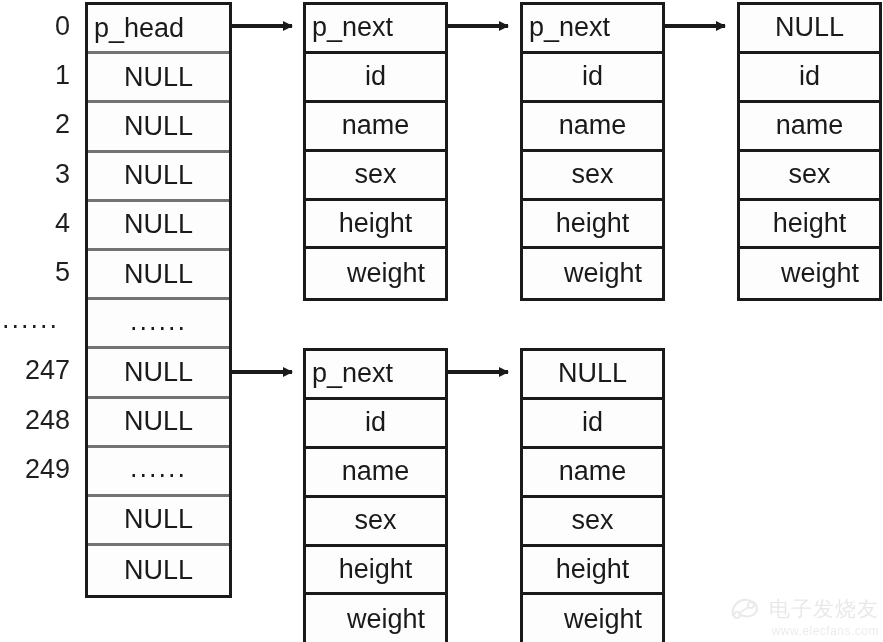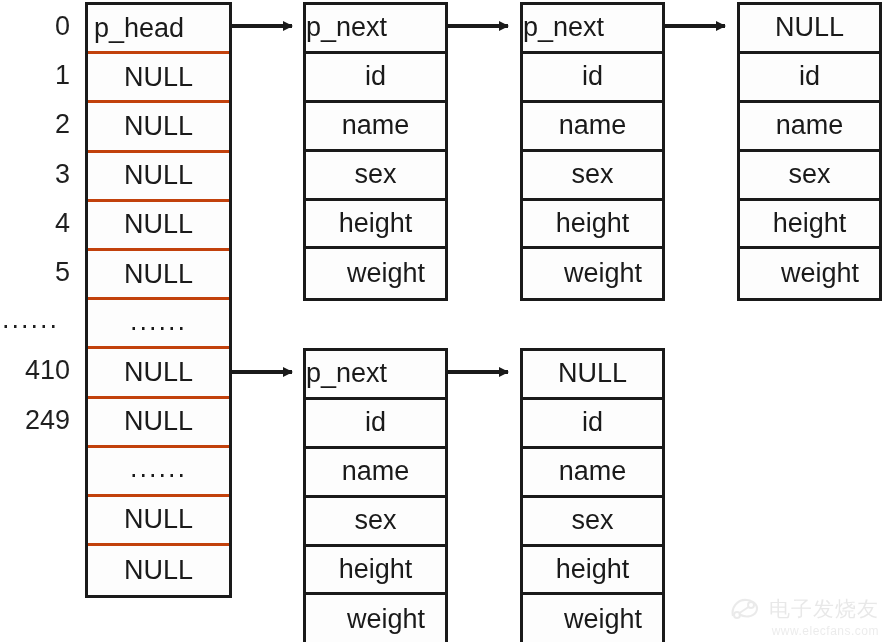--- a/index.html
+++ b/index.html
@@ -54,21 +54,21 @@
     left: 85px;
     top: 2px;
     width: 147px;
     border: 3px solid #1a1a1a;
     box-sizing: border-box;
     background: #fdfdfd;
   }
   .bucket-cell {
     height: 49.2px;
     box-sizing: border-box;
-    border-bottom: 3px solid #c2410c;
+    border-bottom: 3px solid #737373;
     display: flex;
     align-items: center;
     justify-content: center;
     font-size: 27px;
     line-height: 1;
     background: #fdfdfd;
   }
   .bucket-cell:last-child { border-bottom: none; }
   .bucket-cell.head-cell { justify-content: flex-start; padding-left: 6px; }
 
@@ -94,21 +94,21 @@
     box-sizing: border-box;
     border-bottom: 3px solid #1a1a1a;
     display: flex;
     align-items: center;
     justify-content: center;
     font-size: 27px;
     line-height: 1;
     background: #fdfdfd;
   }
   .node-field:last-child { border-bottom: none; padding-left: 21px; }
-  .node-field.ptr { justify-content: flex-start; }
+  .node-field.ptr { justify-content: flex-start; padding-left: 6px; }
   .node-field.ptr.null-ptr { justify-content: center; padding-left: 0; }
 
   
   .arrow {
     position: absolute;
     height: 24px;
     display: block;
   }
 
   
@@ -148,21 +148,22 @@
   <div class="index-col" id="index-col">
       <div class="index-cell">0</div>
       <div class="index-cell">1</div>
       <div class="index-cell">2</div>
       <div class="index-cell">3</div>
       <div class="index-cell">4</div>
       <div class="index-cell">5</div>
       <div class="index-cell dots">
         <span class="dots-glyph">......</span>
       </div>
-      <div class="index-cell">410</div>
+      <div class="index-cell">247</div>
+      <div class="index-cell">248</div>
       <div class="index-cell">249</div>
     </div>
 
   <div class="bucket-table" id="bucket-table">
       <div class="bucket-cell head-cell">p_head</div>
       <div class="bucket-cell">NULL</div>
       <div class="bucket-cell">NULL</div>
       <div class="bucket-cell">NULL</div>
       <div class="bucket-cell">NULL</div>
       <div class="bucket-cell">NULL</div>

